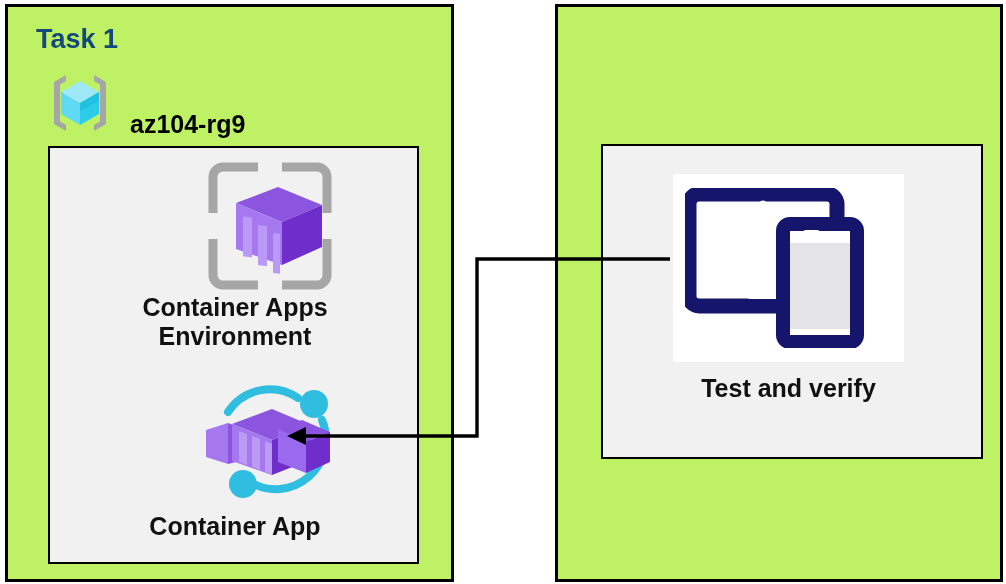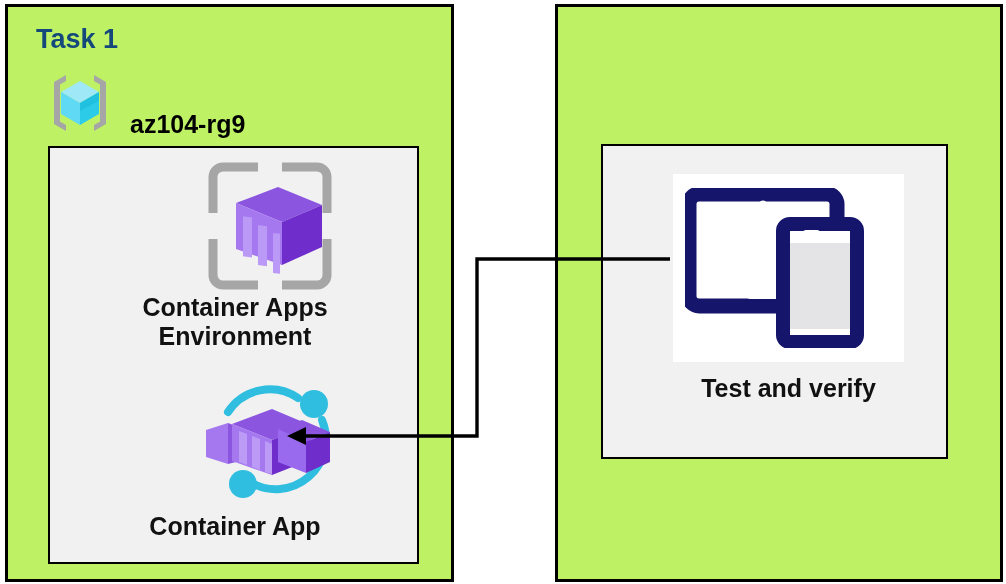--- a/index.html
+++ b/index.html
@@ -60,21 +60,21 @@
   }
 
   
   .inner-box {
     position: absolute;
     box-sizing: border-box;
     border: 2px solid #000000;
     background: #f1f1f1;
   }
   #cae-box  { left: 40px;  top: 139px; width: 371px; height: 418px; }
-  #task2-inner-box { left: 598px; top: 141px; width: 347px; height: 315px; }
+  #task2-inner-box { left: 598px; top: 141px; width: 382px; height: 315px; }
 
   
   #cae-icon-wrap {
     position: absolute;
     left: 150px;
     top: 13px;
     width: 140px;
     height: 130px;
   }
   .node-label {

